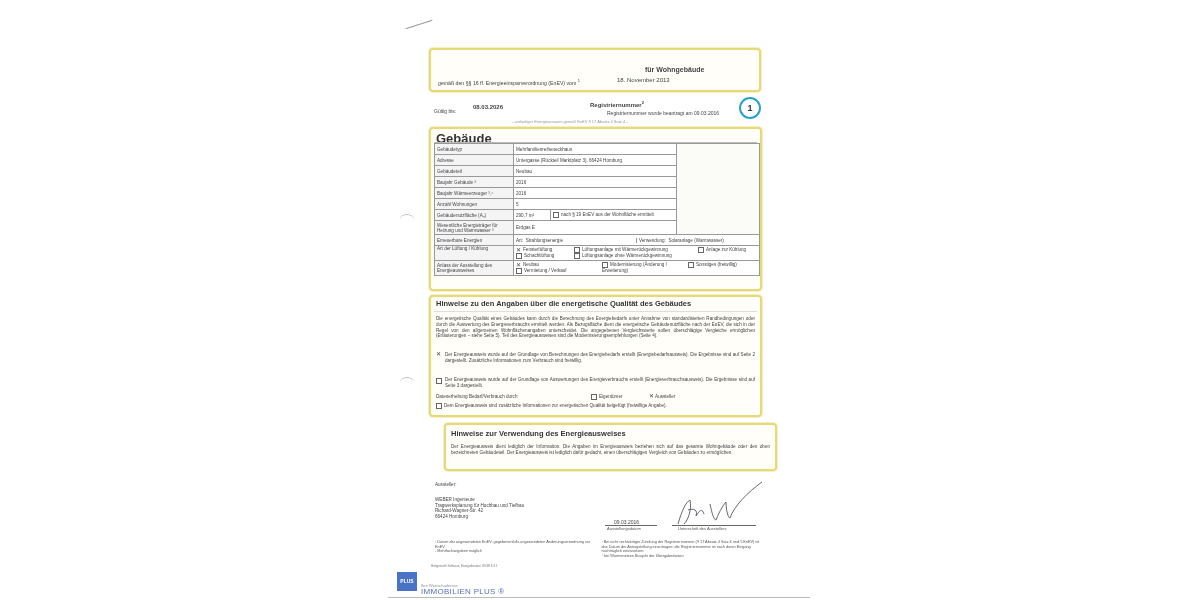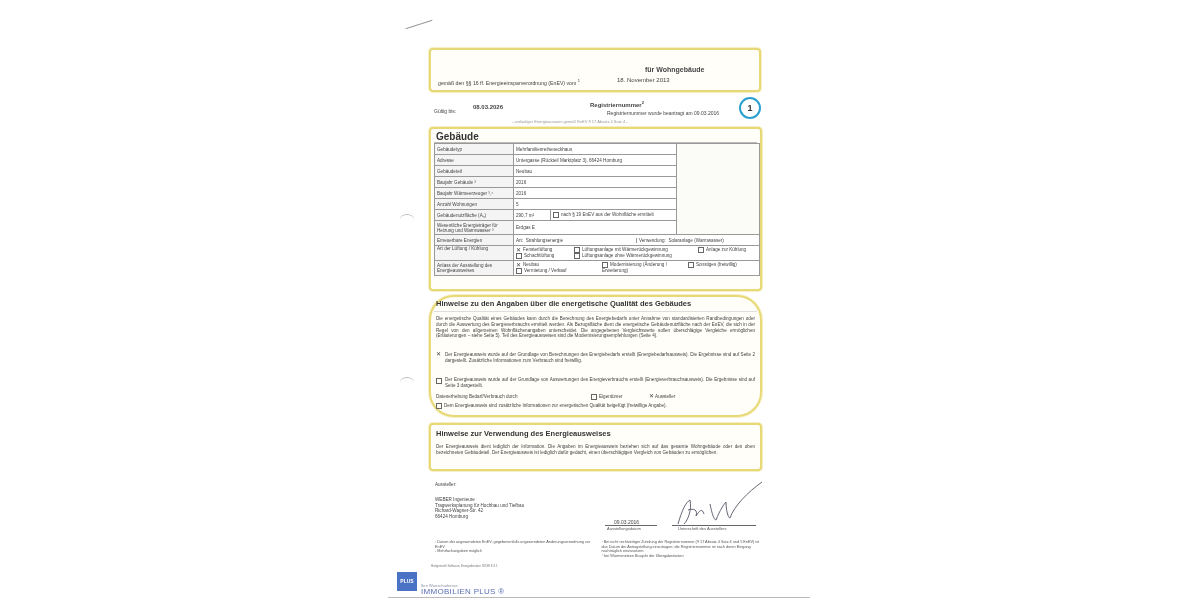--- a/index.html
+++ b/index.html
@@ -15,29 +15,29 @@
   #title-sub { left:214px; top:16px; font-size:7px; font-weight:bold; color:#444; }
   #title-law { left:7px; top:28px; font-size:5.2px; color:#444; }
   #title-date { left:186px; top:27px; font-size:6px; color:#444; }
   
   .small { font-size:5px; color:#444; }
   .tiny { font-size:4px; color:#666; }
   .badge { left:739px; top:97px; width:18px; height:18px; border:2px solid #2a9fd0; border-radius:50%;
            text-align:center; line-height:18px; font-size:9px; font-weight:bold; color:#333; }
   
   #building { left:429px; top:127px; width:329px; height:160px; }
-  .sec-title { position:absolute; left:5px; top:2px; font-size:10px; font-weight:bold; color:#333; }
+  .sec-title { position:absolute; left:5px; top:2px; font-size:13px; font-weight:bold; color:#333; }
   table.g { position:absolute; left:3px; top:14px; border-collapse:collapse; font-size:4.6px; color:#444; }
   table.g td { border:1px solid #999; padding:0 2px; height:10px; vertical-align:middle; background:#fff; }
   table.g td.lab { width:74px; background:#f4f4f4; }
   .chk { display:inline-block; width:4px; height:4px; border:0.6px solid #666; margin-right:2px; vertical-align:middle; }
   .chk.x { border:none; font-size:6px; width:auto; height:auto; line-height:4px; }
   
-  #hinweise { left:429px; top:295px; width:329px; height:118px;border-radius:25px; }
-  #verwendung { left:429px; top:423px; width:329px; height:44px; }
+  #hinweise { left:429px; top:295px; width:329px; height:118px; }
+  #verwendung { left:444px; top:423px; width:329px; height:44px; }
   .para { position:absolute; left:5px; right:5px; font-size:4.6px; line-height:5.8px; color:#444; text-align:justify; }
   
   #issuer { left:435px; top:482px; }
   .sigline { position:absolute; height:1px; background:#666; }
   #footnotes { left:435px; top:540px; width:325px; font-size:3.8px; line-height:4.6px; color:#555; }
   #logo { left:397px; top:572px; }
   .logo-box { position:absolute; left:0; top:0; width:20px; height:19px; background:#4a73c5; color:#fff;
               font-size:5px; font-weight:bold; text-align:center; line-height:19px; }
   .logo-text { position:absolute; left:24px; top:15px; font-size:8px; color:#5a6fb5; white-space:nowrap; letter-spacing:0.3px; }
   .logo-sub { position:absolute; left:24px; top:11px; font-size:4px; color:#8a8fa8; white-space:nowrap; }

